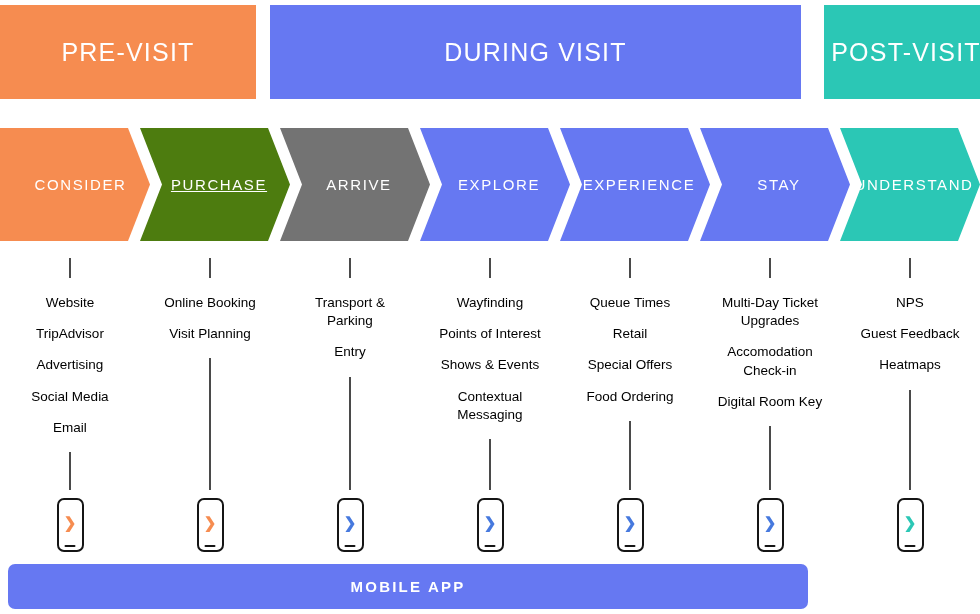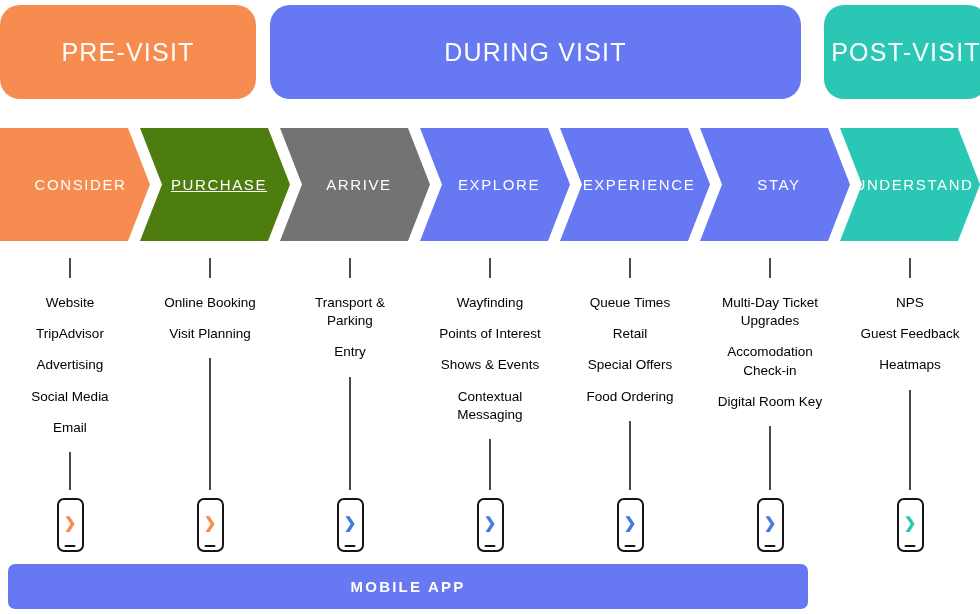--- a/index.html
+++ b/index.html
@@ -1,21 +1,21 @@
 <!DOCTYPE html>
 <html><head>
 <meta charset="utf-8">
 <style>
   * { margin:0; padding:0; box-sizing:border-box; }
   body { background:#fff; font-family:"Liberation Sans", sans-serif; }
   .page { position:relative; width:980px; height:614px; background:#ffffff; overflow:hidden; }
 
   
   .header-row { position:absolute; top:5px; left:0; width:980px; height:94px; }
-  .phase { position:absolute; top:0; height:94px; border-radius:20px;
+  .phase { position:absolute; top:0; height:94px; border-radius:0;
            display:flex; align-items:center; justify-content:center;
            color:#fff; font-size:25px; letter-spacing:1.2px; font-weight:400; }
   .phase-0 { left:0; width:256px; }
   .phase-1 { left:270px; width:531px; }
   .phase-2 { left:824px; width:164px; }
 
   
   .stage-row { position:absolute; top:128px; left:0; width:980px; height:113px; }
   .chev { position:absolute; top:0; height:113px; width:150px;
           display:flex; align-items:center; justify-content:center;

